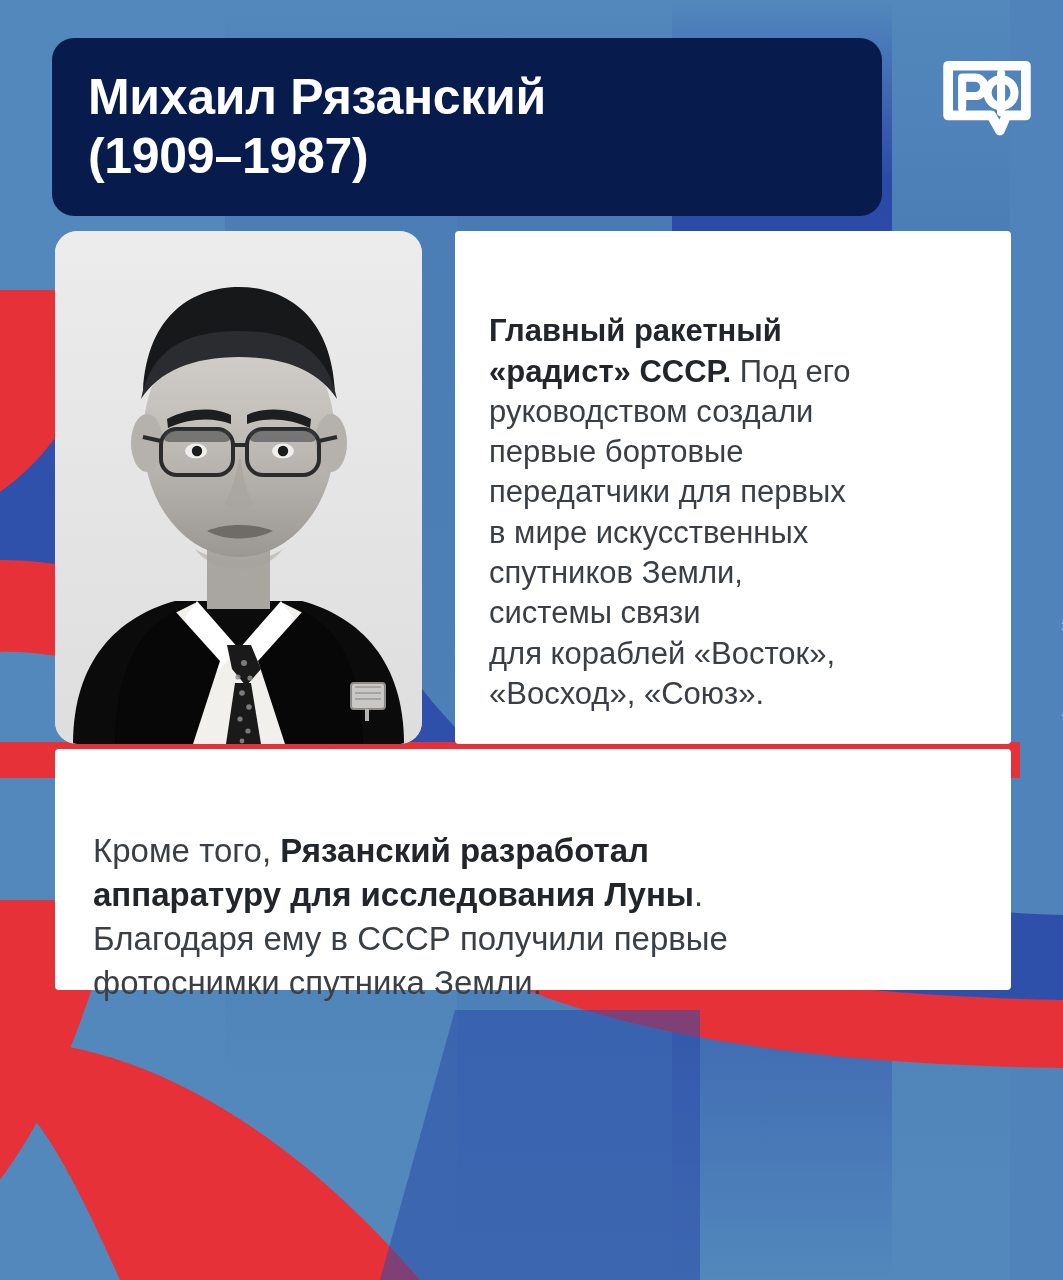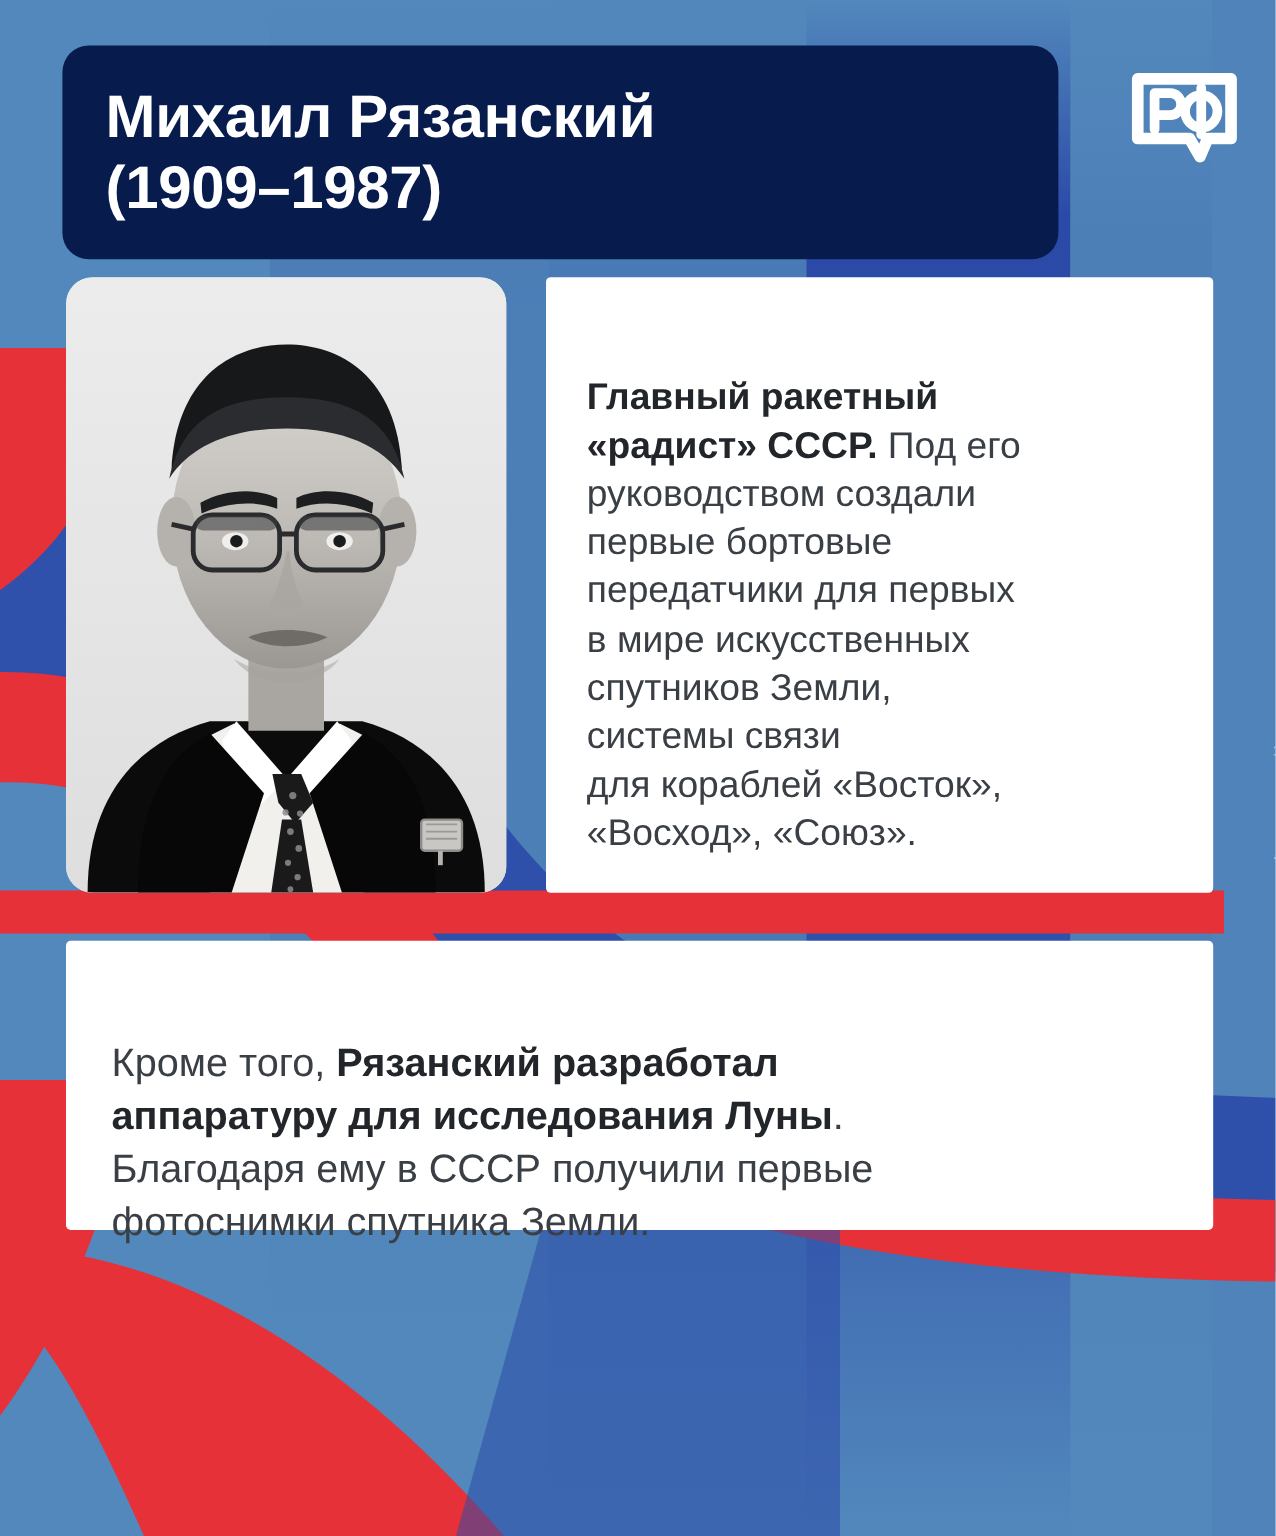--- a/index.html
+++ b/index.html
@@ -79,21 +79,21 @@
   }
   .card-right {
     left: 455px;
     top: 231px;
     width: 556px;
     height: 513px;
     padding: 40px 34px 0 34px;
   }
   .card-bottom {
     left: 55px;
-    top: 784px;
+    top: 749px;
     width: 956px;
     height: 241px;
     padding: 36px 38px 0 38px;
   }
   .body-text {
     color: #3a3f45;
     font-size: 31px;
     line-height: 1.30;
     font-weight: 400;
     white-space: pre-line;

